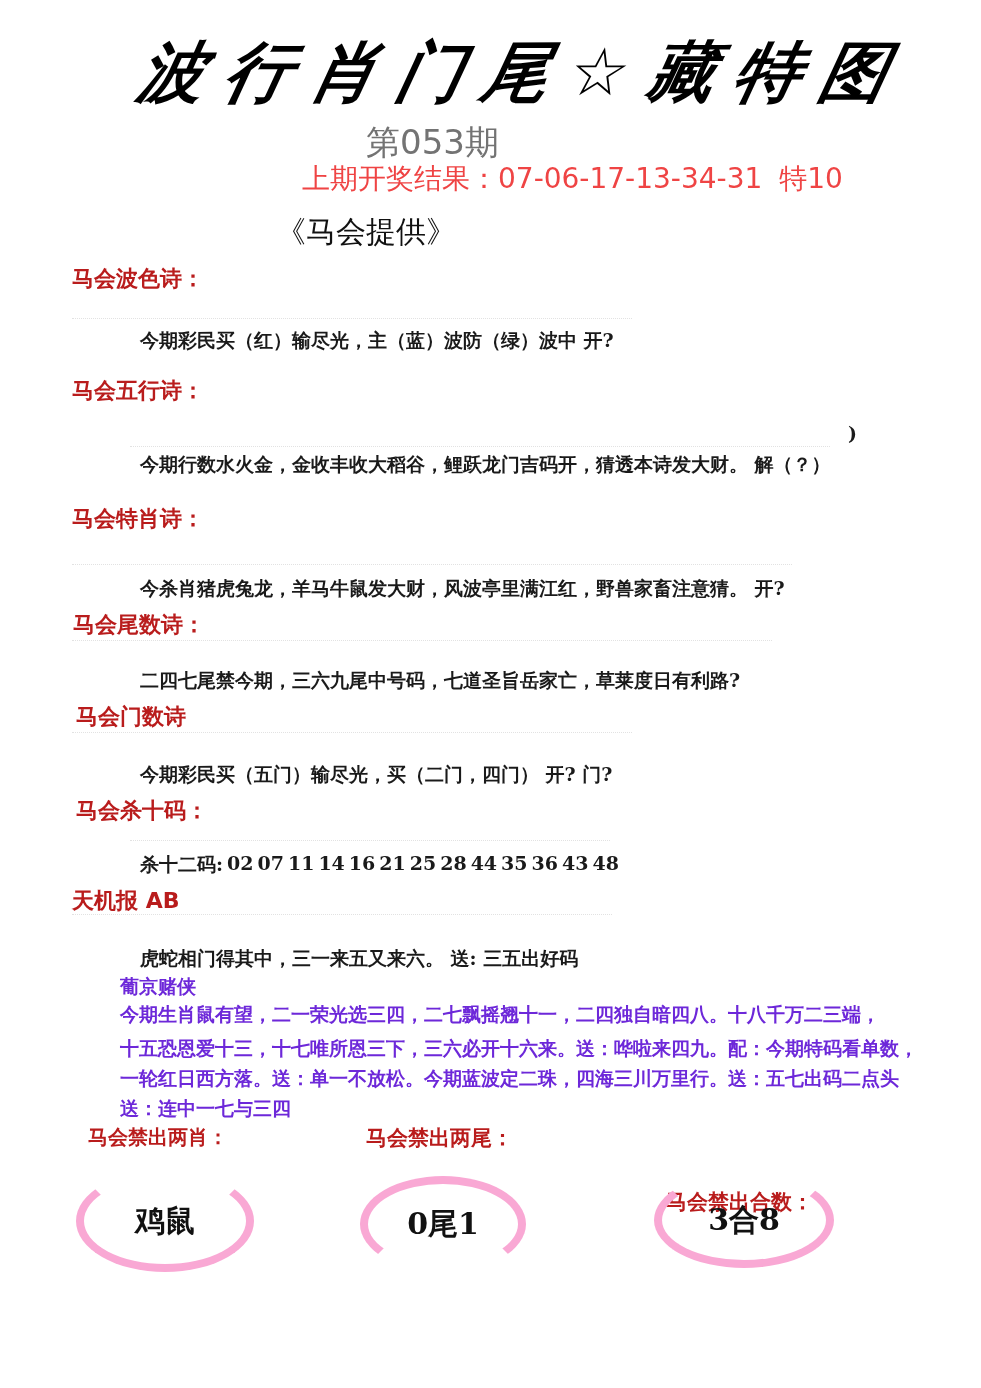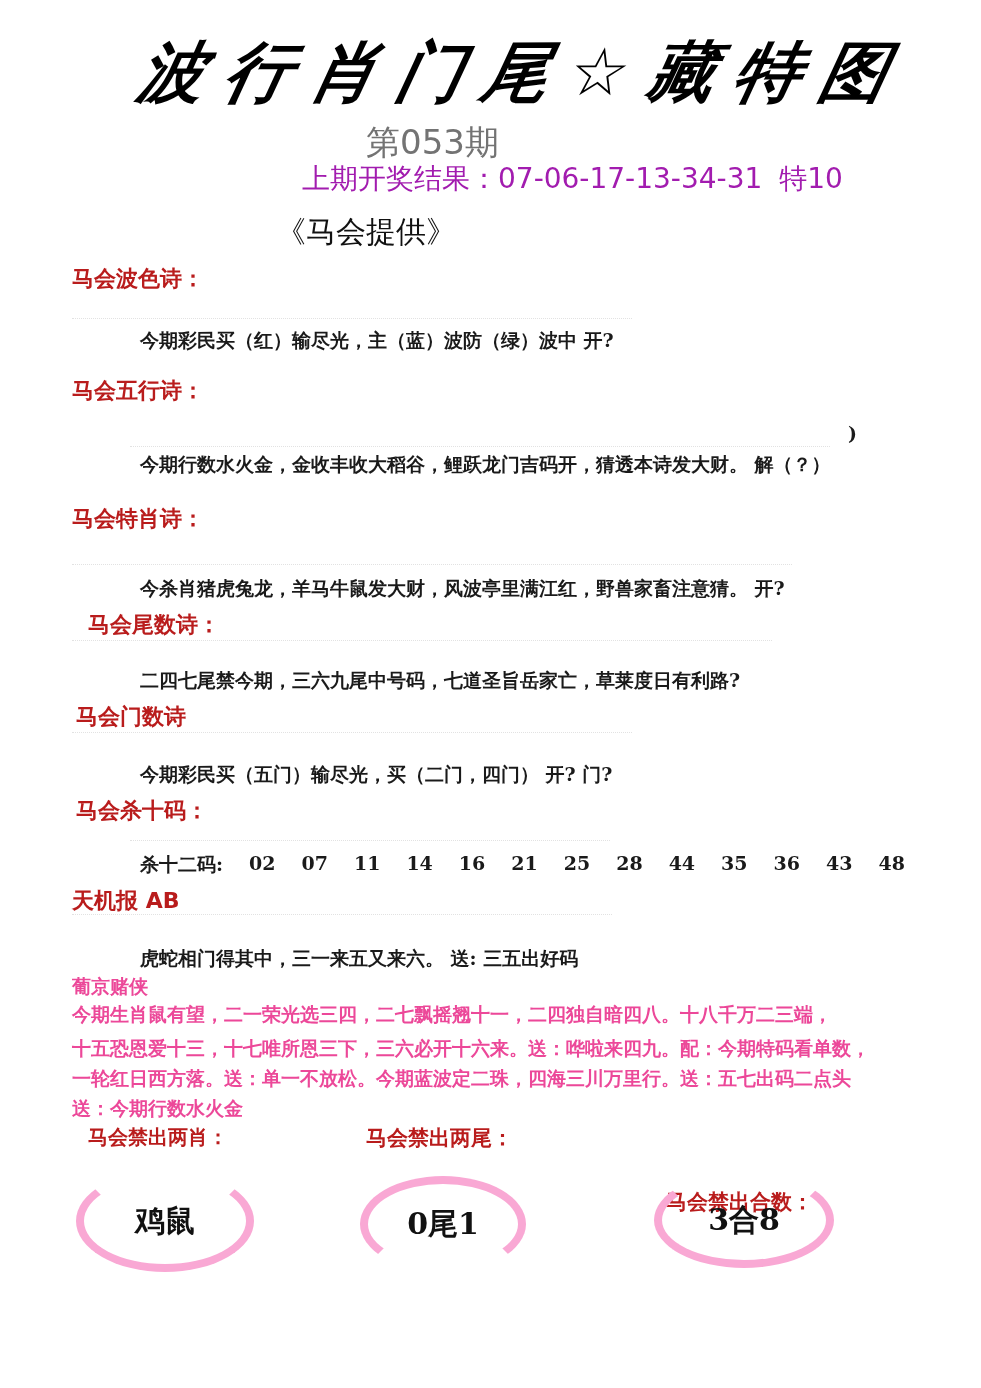--- a/index.html
+++ b/index.html
@@ -6,63 +6,63 @@
   body { width: 981px; height: 1388px; position: relative; overflow: hidden;
          font-family: "DejaVu Serif", "Liberation Serif", serif; color: #111; }
   .abs { position: absolute; white-space: nowrap; }
   .title { left: 140px; top: 28px; font-size: 66px; font-weight: bold; letter-spacing: 20px;
            font-style: italic; transform: skewX(-12deg); font-family: "DejaVu Sans", sans-serif; color: #000; }
   .issue { left: 366px; top: 120px; font-size: 34px; font-family: "DejaVu Sans", sans-serif; color: #737373; }
   .last-result { left: 302px; top: 160px; font-size: 28px; font-family: "DejaVu Sans", sans-serif; }
   .provider { left: 276px; top: 212px; font-size: 30px; font-family: "DejaVu Serif", serif; }
   .label { font-size: 22px; font-weight: bold; font-family: "DejaVu Sans", sans-serif; color: #b91c1c; }
   .line { font-size: 19px; font-weight: bold; font-family: "DejaVu Serif", serif; color: #1a1a1a; }
-  .para { font-size: 19px; font-weight: bold; font-family: "DejaVu Serif", serif; color: #ec4899; line-height: 28px; }
+  .para { font-size: 19px; font-weight: bold; font-family: "DejaVu Serif", serif; color: #6d28d9; line-height: 28px; margin-left: 48px; }
   .faint { height: 1px; border-top: 1px dotted #e2e2e2; }
   .oval { position: absolute; border: 8px solid #f9a8d4; border-radius: 50%;
           display: flex; align-items: center; justify-content: center; }
   .oval span { font-size: 30px; font-weight: bold; font-family: "DejaVu Serif", serif; }
   .cut-top { border-top-color: transparent; }
   .cut-bot { border-bottom-color: transparent; }
 </style>
 </head>
 <body>
 
 <div class="abs title">波行肖门尾☆藏特图</div>
 <div class="abs issue">第053期</div>
-<div class="abs last-result" style="color:#a21caf;">
+<div class="abs last-result" style="color:#ef4444;">
   <span>上期开奖结果：</span><span>07-06-17-13-34-31</span>
   <span style="margin-left:8px;">特10</span>
 </div>
 <div class="abs provider">《马会提供》</div>
 
 <div class="abs label" style="left:72px; top:264px;">马会波色诗：</div>
 <div class="abs faint" style="left:72px; top:318px; width:560px;"></div>
 <div class="abs line" style="left:140px; top:328px;">今期彩民买（红）输尽光，主（蓝）波防（绿）波中 开?</div>
 
 <div class="abs label" style="left:72px; top:376px;">马会五行诗：</div>
 <div class="abs line" style="left:848px; top:422px;">)</div>
 <div class="abs faint" style="left:130px; top:446px; width:700px;"></div>
 <div class="abs line" style="left:140px; top:452px;">今期行数水火金，金收丰收大稻谷，鲤跃龙门吉码开，猜透本诗发大财。 解（？）</div>
 
 <div class="abs label" style="left:72px; top:504px;">马会特肖诗：</div>
 <div class="abs faint" style="left:72px; top:564px; width:720px;"></div>
 <div class="abs line" style="left:140px; top:576px;">今杀肖猪虎兔龙，羊马牛鼠发大财，风波亭里满江红，野兽家畜注意猜。 开?</div>
 
-<div class="abs label" style="left:88px; top:610px;text-align:center;">马会尾数诗：</div>
+<div class="abs label" style="left:73px; top:610px;text-align:center;">马会尾数诗：</div>
 <div class="abs faint" style="left:72px; top:640px; width:700px;"></div>
 <div class="abs line" style="left:140px; top:668px;">二四七尾禁今期，三六九尾中号码，七道圣旨岳家亡，草莱度日有利路?</div>
 
 <div class="abs label" style="left:76px; top:702px;">马会门数诗</div>
 <div class="abs faint" style="left:72px; top:732px; width:560px;"></div>
 <div class="abs line" style="left:140px; top:762px;">今期彩民买（五门）输尽光，买（二门，四门） 开? 门?</div>
 
 <div class="abs label" style="left:76px; top:796px;">马会杀十码：</div>
 <div class="abs faint" style="left:130px; top:840px; width:480px;"></div>
-<div class="abs line" style="left:140px; top:852px; display:flex; gap:26px;">
+<div class="abs line" style="left:140px; top:852px; display:flex; gap:4px;">
   <span>杀十二码:</span>
   <span>02</span>
   <span>07</span>
   <span>11</span>
   <span>14</span>
   <span>16</span>
   <span>21</span>
   <span>25</span>
   <span>28</span>
   <span>44</span>
@@ -73,21 +73,21 @@
 </div>
 
 <div class="abs label" style="left:72px; top:886px;">天机报 AB</div>
 <div class="abs faint" style="left:72px; top:914px; width:540px;"></div>
 <div class="abs line" style="left:140px; top:946px;">虎蛇相门得其中，三一来五又来六。 送: 三五出好码</div>
 
 <div class="abs para" style="left:72px; top:972px;">葡京赌侠</div>
 <div class="abs para" style="left:72px; top:1000px;">今期生肖鼠有望，二一荣光选三四，二七飘摇翘十一，二四独自暗四八。十八千万二三端，</div>
 <div class="abs para" style="left:72px; top:1034px;">十五恐恩爱十三，十七唯所恩三下，三六必开十六来。送：哗啦来四九。配：今期特码看单数，</div>
 <div class="abs para" style="left:72px; top:1064px;">一轮红日西方落。送：单一不放松。今期蓝波定二珠，四海三川万里行。送：五七出码二点头</div>
-<div class="abs para" style="left:72px; top:1094px;">送：今期行数水火金</div>
+<div class="abs para" style="left:72px; top:1094px;">送：连中一七与三四</div>
 
 <div class="abs label" style="left:88px; top:1124px; font-size:20px;">马会禁出两肖：</div>
 <div class="abs label" style="left:366px; top:1124px; font-size:21px;">马会禁出两尾：</div>
 <div class="abs label" style="left:666px; top:1188px; font-size:21px;">马会禁出合数：</div>
 
 <div class="oval cut-top" style="left:76px; top:1170px; width:162px; height:86px;">
   <span>鸡鼠</span>
 </div>
 <div class="oval cut-bot" style="left:360px; top:1176px; width:150px; height:80px;">
   <span>0尾1</span>

